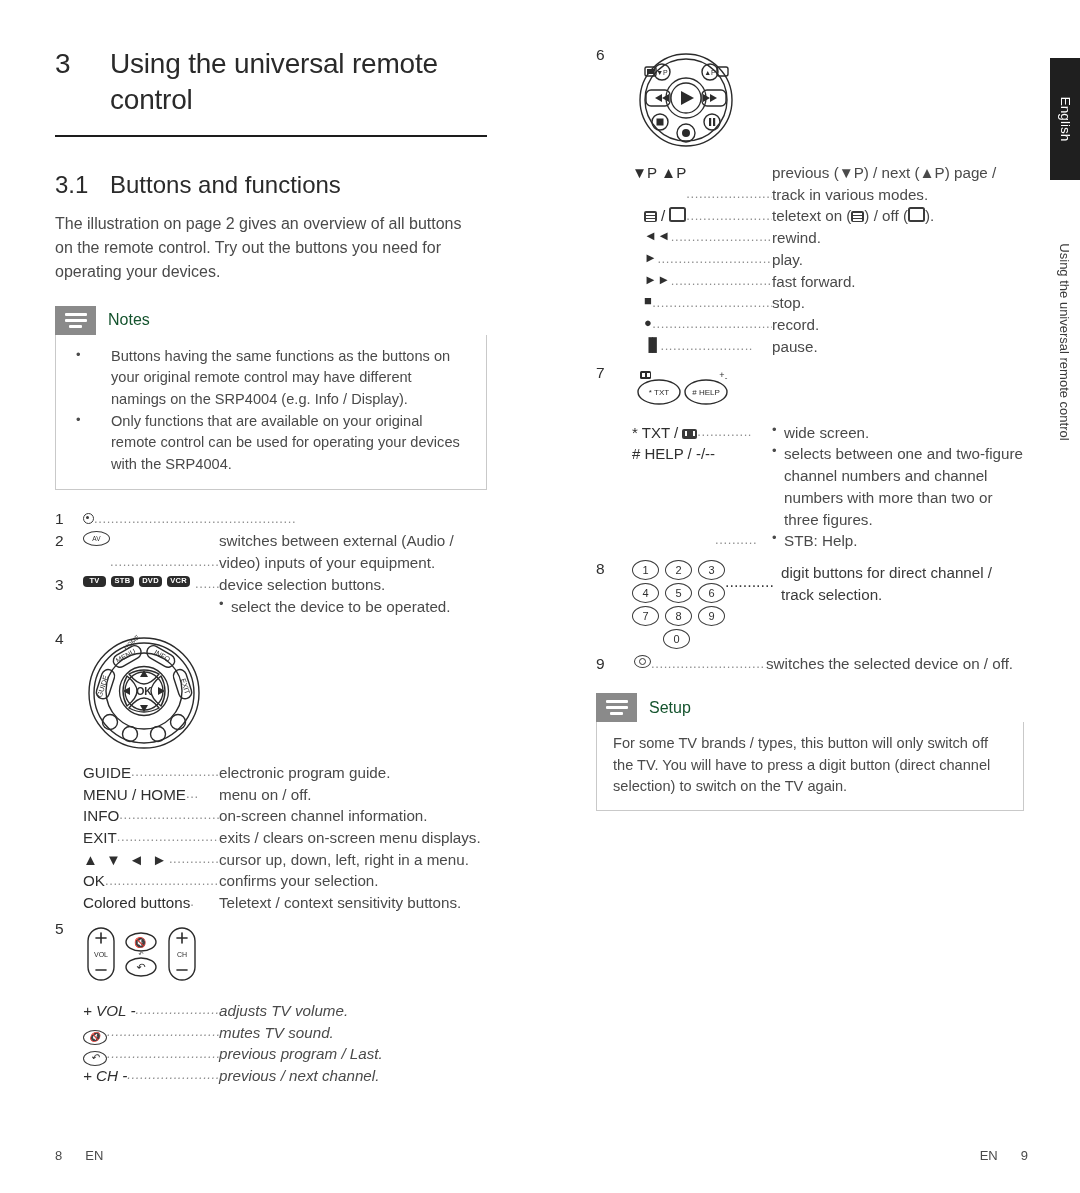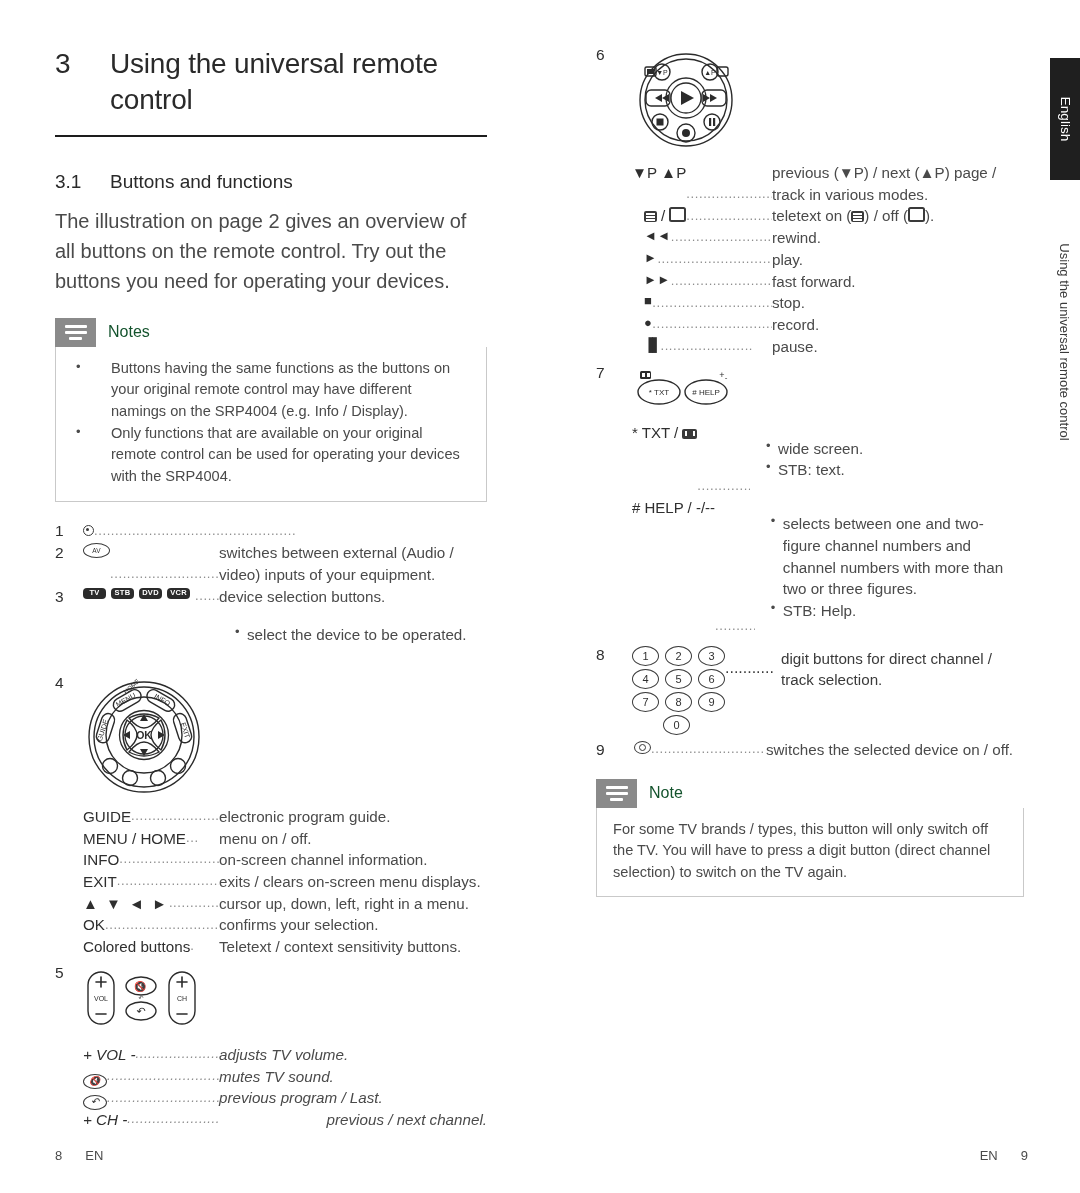--- a/index.html
+++ b/index.html
@@ -43,29 +43,29 @@
   .chapter .num { width: 55px; flex: 0 0 55px; }
   .chapter .ttl { flex: 1 1 auto; }
 
   .rule {
     border-top: 2.2px solid #1d1d1d;
     margin: 17px 0 14px 0;
   }
 
   .subhead {
     display: flex;
-    font-size: 19px;
+    font-size: 24px;
     color: #2a2a2a;
     margin-bottom: 13px;
     margin-top: 34px;
   }
   .subhead .num { width: 55px; flex: 0 0 55px; }
 
   .intro {
-    font-size: 20px;
+    font-size: 16px;
     line-height: 1.50;
     color: #4a4a4a;
     margin: 0 0 22px 0;
     max-width: 425px;
   }
 
   
   .notebox { margin-bottom: 18px; }
   .notebox-head {
     display: flex;
@@ -158,21 +158,21 @@
     color: #4a4a4a;
   }
   .kv .key { flex: 0 0 auto; white-space: nowrap; color:#2f2f2f; }
   .kv .dots {
     flex: 1 1 auto; overflow: hidden; white-space: nowrap;
     color: #8d8d8d; font-size: 13px; letter-spacing: 0.6px;
     align-self: flex-end; padding-bottom: 2px;
   }
   .kv .desc { flex: 0 0 auto; }
 
-  .sublist { list-style: none; margin: 16px; padding: 0; }
+  .sublist { list-style: none; margin: 0; padding: 0; }
   .sublist li {
     position: relative;
     padding-left: 12px;
     line-height: 1.43;
   }
   .sublist li::before {
     content: "\2022";
     position: absolute; left: 0; top: -1px;
     font-size: 13px;
   }
@@ -519,21 +519,21 @@
         <div class="desc" style="width:268px;">mutes TV sound.</div>
       </div>
       <div class="kv">
         <div class="key"><span class="ic-last">↶</span></div>
         <div class="dots">.................................</div>
         <div class="desc" style="width:268px;">previous program / Last.</div>
       </div>
       <div class="kv">
         <div class="key">+ CH -</div>
         <div class="dots">.......................</div>
-        <div class="desc" style="width:268px;text-align:right;">previous / next channel.</div>
+        <div class="desc" style="width:268px;">previous / next channel.</div>
       </div>
     </div>
 
   </div>
 
   <div class="col-right">
 
     <div style="display:flex;">
       <div class="idx" style="font-size:15.5px;color:#2f2f2f;width:36px;flex:0 0 36px;">6</div>
       <div class="diagram">
@@ -642,21 +642,20 @@
     </div>
 
     <div style="margin-left:36px;width:396px;margin-top:2px;">
       <div class="kv">
         <div class="key glyph-big">
           <span>* TXT / </span><span class="ic-wide"></span>
         </div>
         <div class="dots">.............</div>
         <ul class="sublist" style="width:256px;">
           <li>wide screen.</li>
-          <li>STB: text.</li>
         </ul>
       </div>
       <div class="kv">
         <div class="key glyph-big"># HELP / -/--</div>
         <div class="dots">..........</div>
         <ul class="sublist" style="width:256px;">
           <li>selects between one and two-figure channel numbers and channel numbers with more than two or three figures.</li>
           <li>STB: Help.</li>
         </ul>
       </div>
@@ -697,21 +696,21 @@
       <div class="desc" style="width:262px;">switches the selected device on / off.</div>
     </div>
 
     <div class="notebox" style="margin-top:18px;margin-left:0px;width:428px;">
       <div class="notebox-head">
         <div class="note-icon">
             <i></i>
             <i></i>
             <i></i>
           </div>
-        <div class="note-title">Note</div>
+        <div class="note-title">Setup</div>
       </div>
       <div class="notebox-body">
         <p class="note-para">For some TV brands / types, this button will only switch off the TV. You will have to press a digit button (direct channel selection) to switch on the TV again.</p>
       </div>
     </div>
 
   </div>
 
   <div class="lang-tab">
     <span>English</span>

